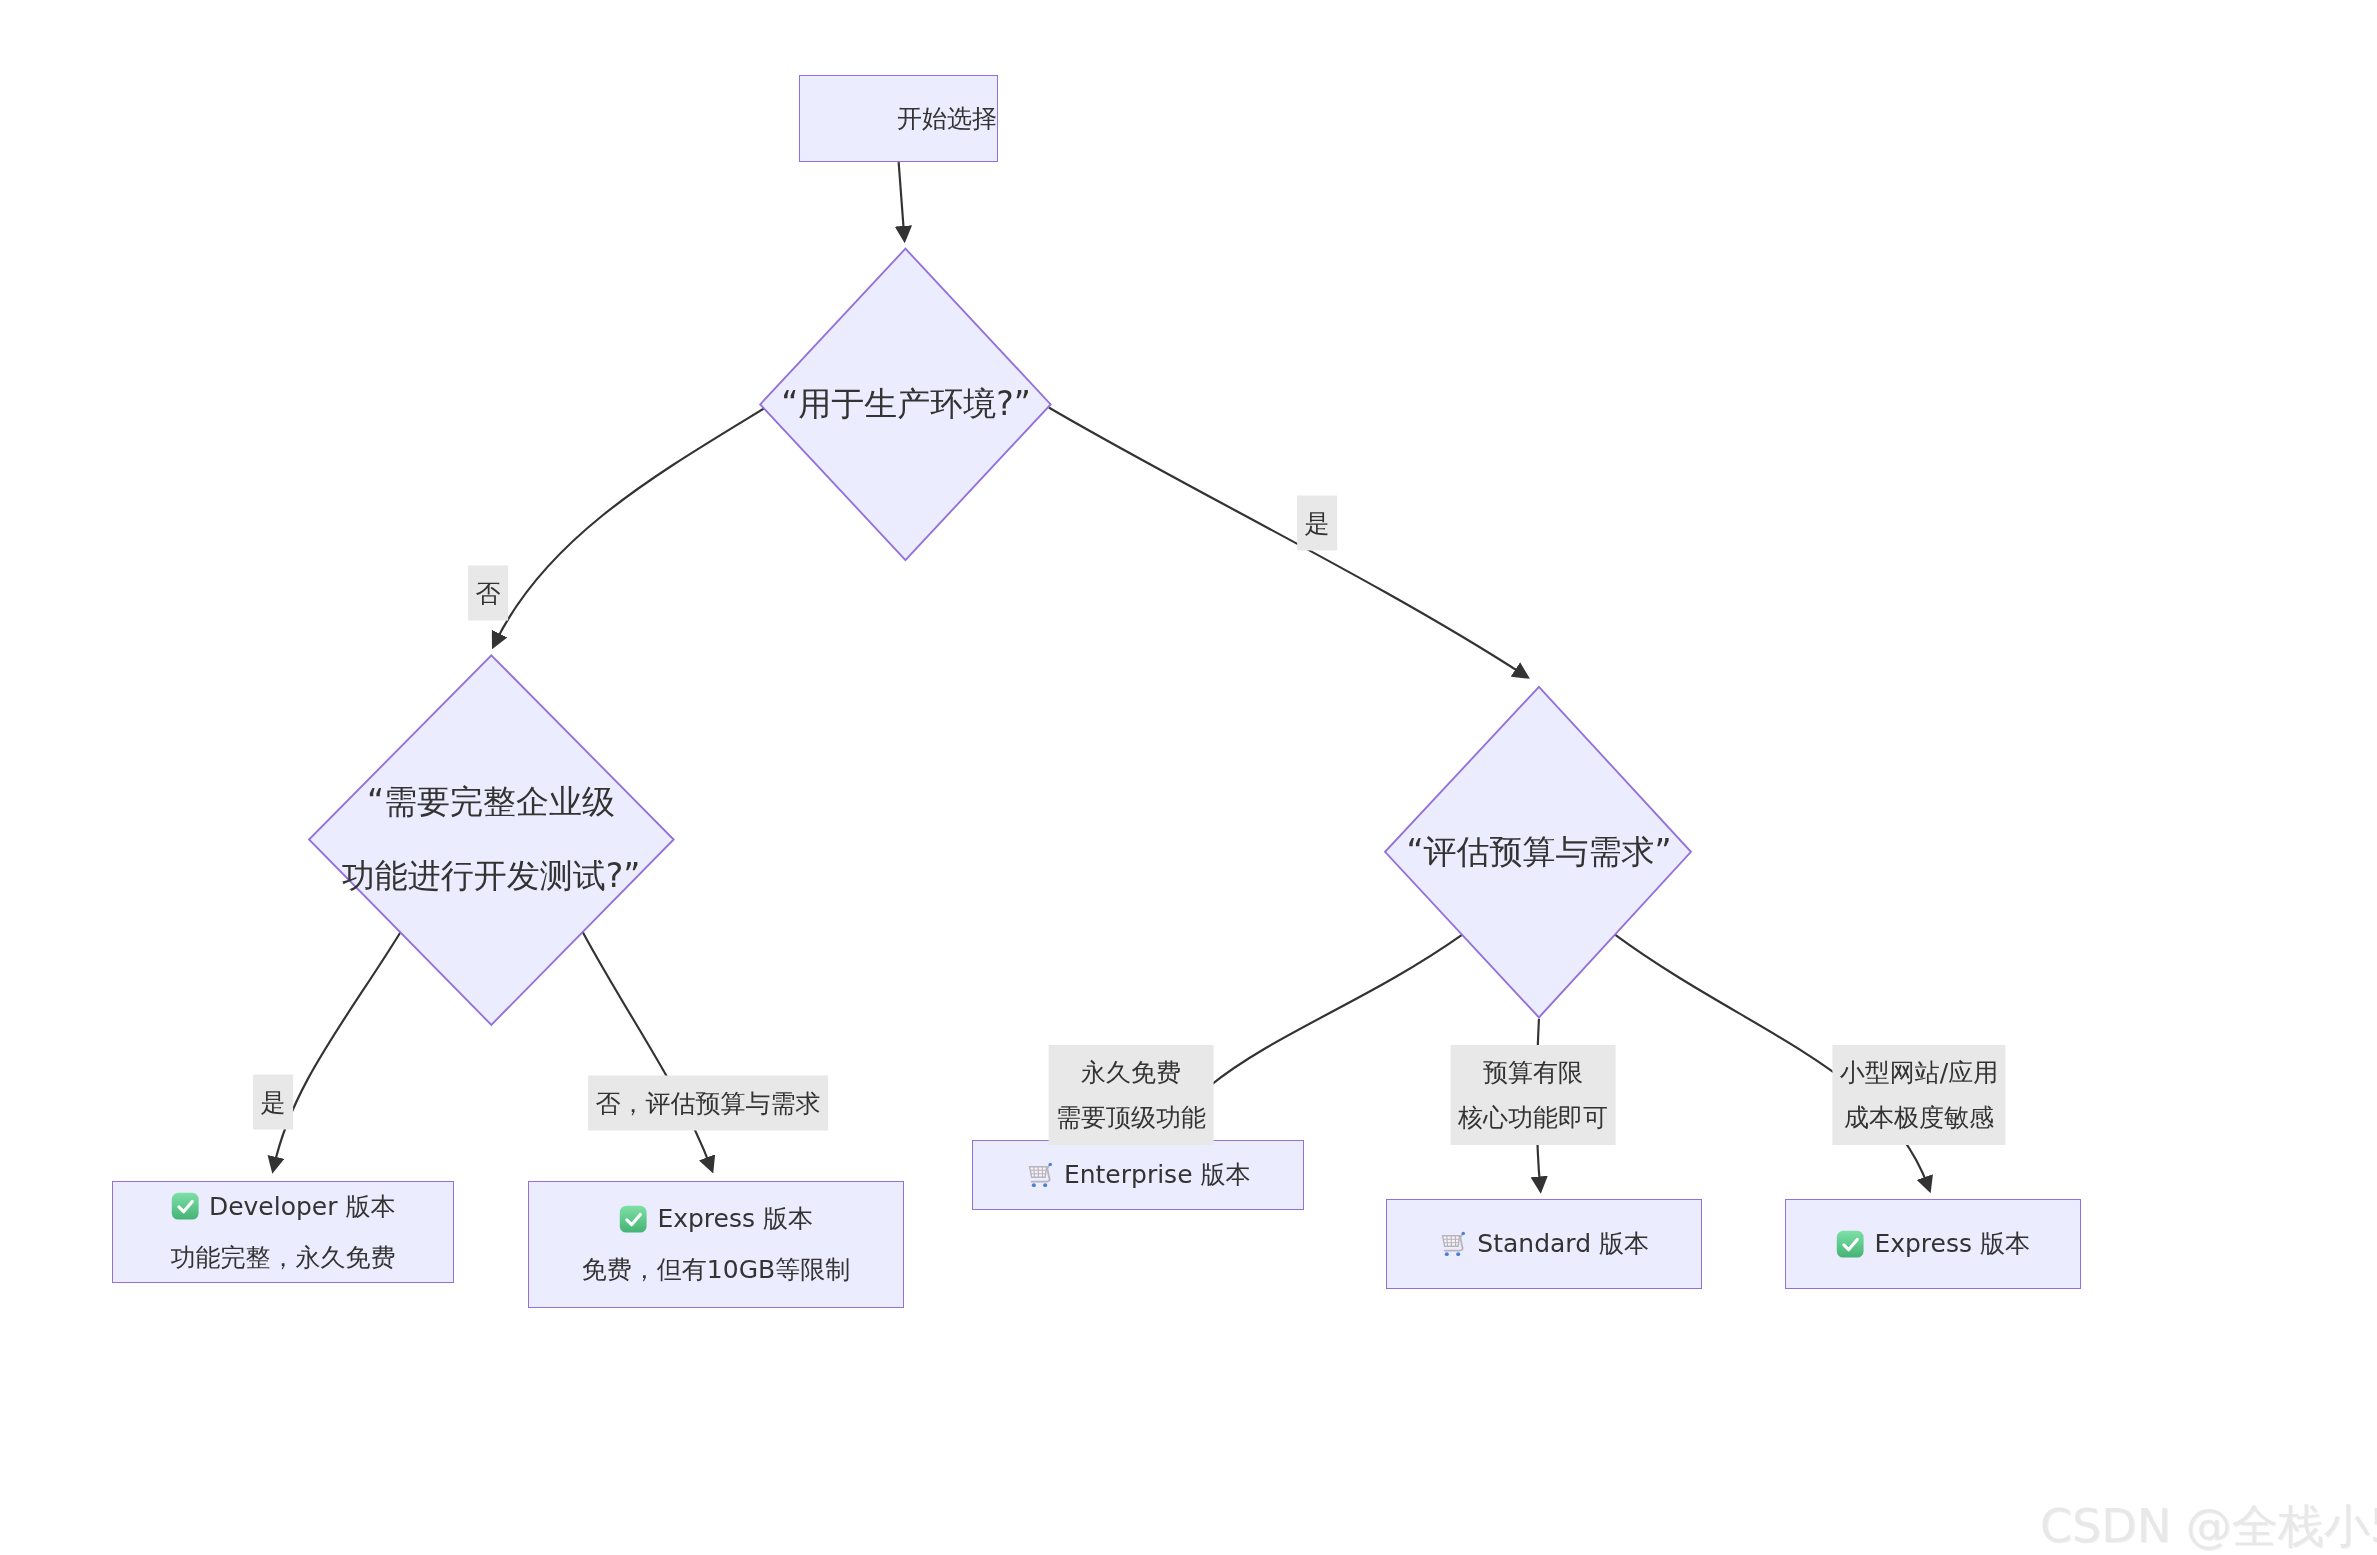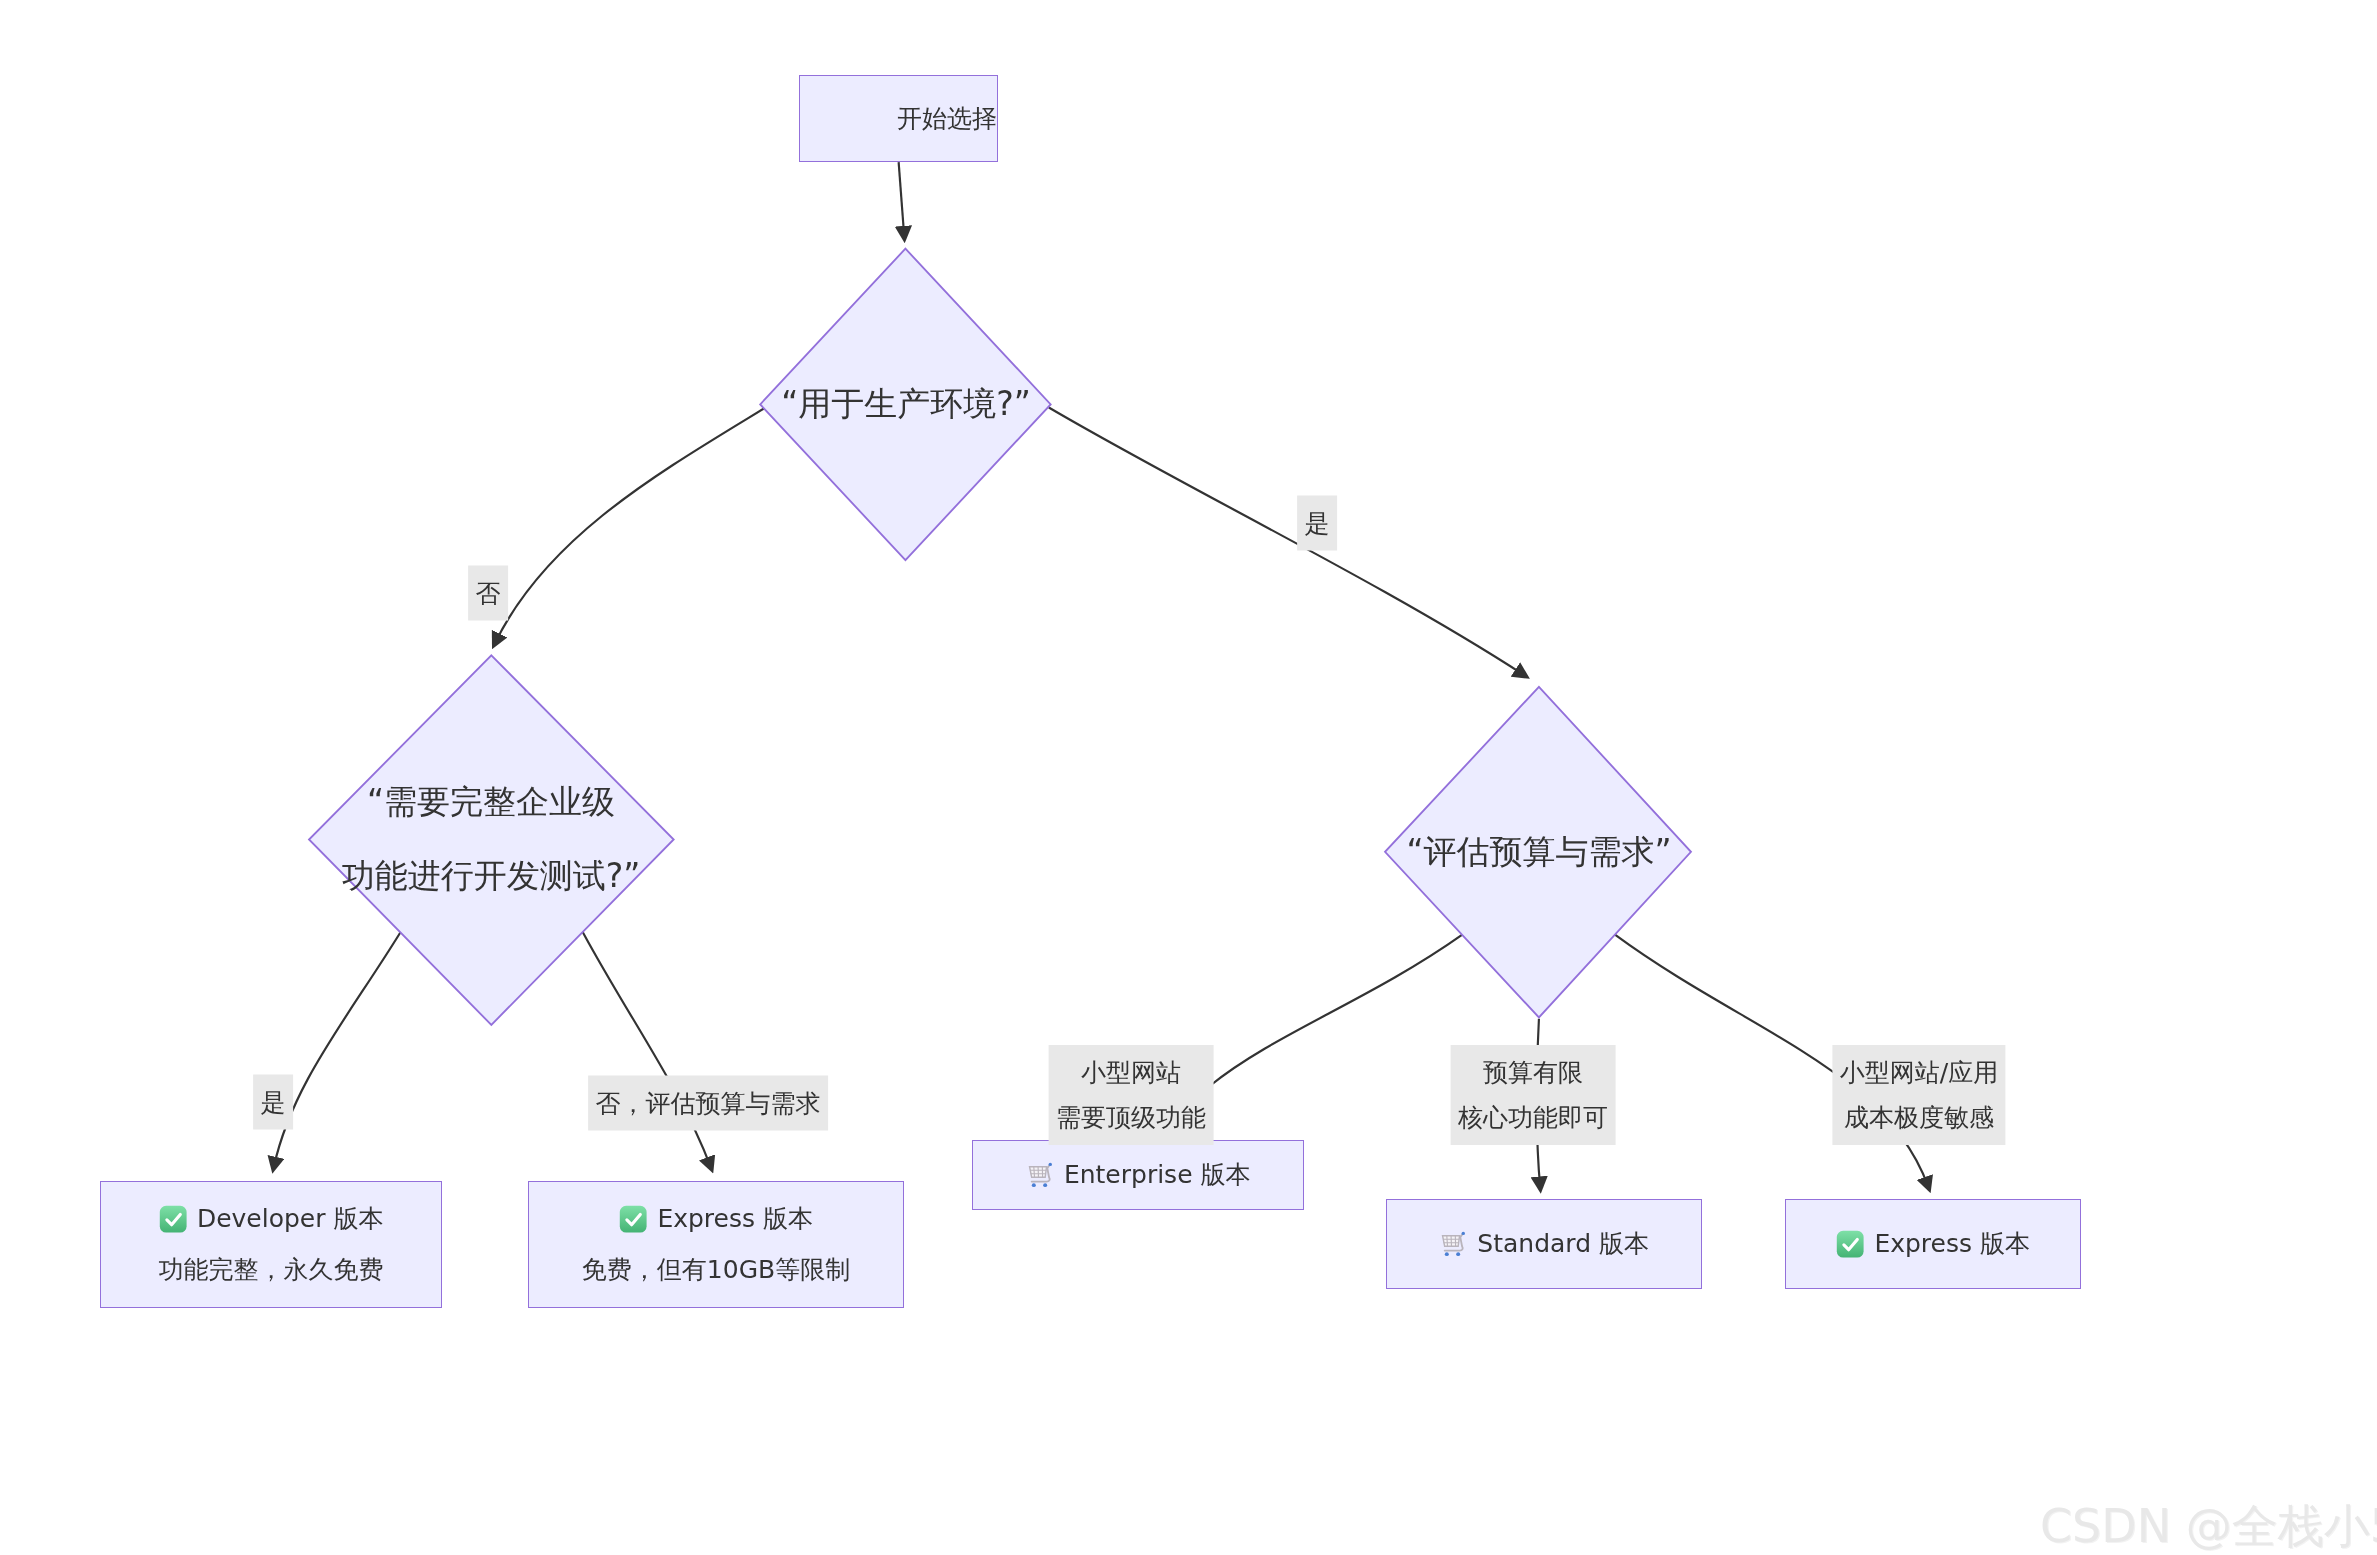--- a/index.html
+++ b/index.html
@@ -62,21 +62,21 @@
 
   <polygon class="diamond" points="1465,402 1700,654 1465,906 1230,654"></polygon>
   <polygon class="diamond" points="795,1060 1090,1358 795,1658 500,1358"></polygon>
   <polygon class="diamond" points="2490,1111 2736,1378 2490,1646 2241,1378"></polygon>
 </svg>
 
 <div class="node" style="left:799px;top:75px;width:199px;height:87px;align-items:flex-end;">
   <div class="node-line">开始选择</div>
 </div>
 
-<div class="node" style="left:100px;top:1181px;width:342px;height:127px;">
+<div class="node" style="left:112px;top:1181px;width:342px;height:102px;">
   <div class="node-line">
     <span class="icon">
       <svg viewBox="0 0 36 36">
           <rect x="1" y="1" width="34" height="34" rx="8" fill="url(#checkgrad)"></rect>
           <path d="M10 19 l6 6 L27 12" stroke="#ffffff" stroke-width="4" fill="none" stroke-linecap="round" stroke-linejoin="round"></path>
         </svg>
     </span>
     <span>Developer 版本</span>
   </div>
   <div class="node-line">功能完整，永久免费</div>
@@ -150,21 +150,21 @@
 
 <div class="edge-label" style="left:488px;top:593px;">否</div>
 
 <div class="edge-label" style="left:1317px;top:523px;">是</div>
 
 <div class="edge-label" style="left:273px;top:1102px;">是</div>
 
 <div class="edge-label" style="left:708px;top:1103px;">否，评估预算与需求</div>
 
 <div class="edge-label" style="left:1131px;top:1095px;">
-  <div>小型网站</div>
+  <div>永久免费</div>
   <div>需要顶级功能</div>
 </div>
 
 <div class="edge-label" style="left:1533px;top:1095px;">
   <div>预算有限</div>
   <div>核心功能即可</div>
 </div>
 
 <div class="edge-label" style="left:1919px;top:1095px;">
   <div>小型网站/应用</div>

